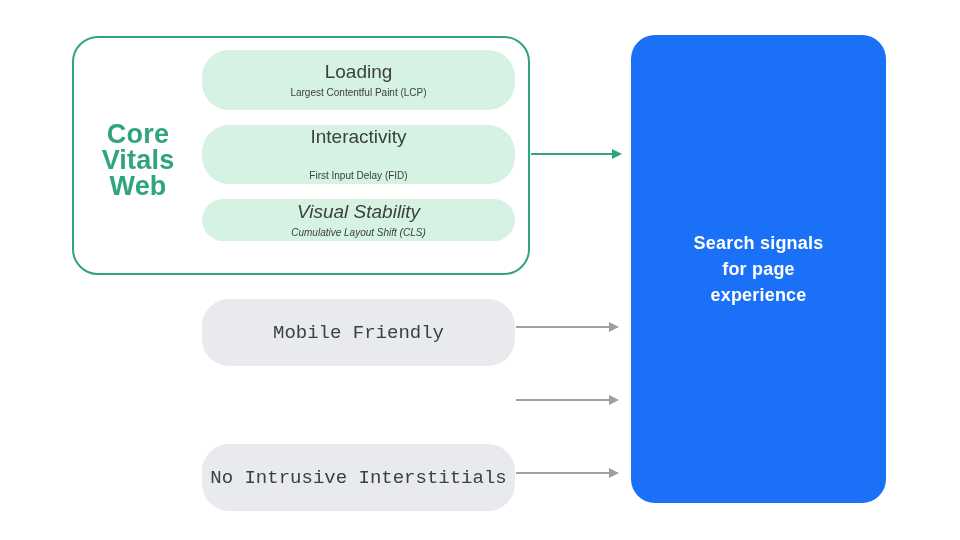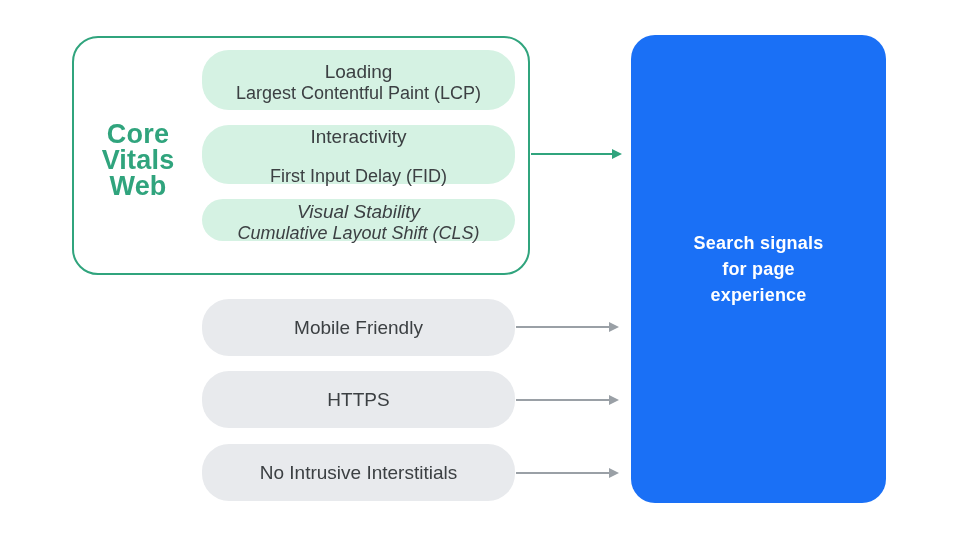--- a/index.html
+++ b/index.html
@@ -41,28 +41,28 @@
   
   .pill{
     position:absolute;
     left:202px;width:313px;
     border-radius:27px;
     display:flex;flex-direction:column;
     align-items:center;justify-content:center;
     text-align:center;
   }
   .pill.mint{background:var(--mint);}
-  .pill.gray{background:var(--gray_fill);height:57px;}
+  .pill.gray{background:var(--gray_fill);height:67px;font-family:Liberation Mono, monospace;}
   .pill-title{
     color:var(--text_dark);
     font-size:19px;font-weight:500;line-height:23px;
   }
   .pill-sub{
     color:var(--text_dark);
-    font-size:18px;font-weight:400;line-height:16px;
+    font-size:10px;font-weight:400;line-height:16px;
     margin-top:2px;
   }
   .pill-label{
     color:var(--text_dark);
     font-size:19px;font-weight:500;
   }
   
   .arrow{position:absolute;height:2px;}
   .arrow::after{
     content:"";
@@ -113,23 +113,20 @@
     <div class="pill-sub">First Input Delay (FID)</div>
   </div>
   <div class="pill mint" style="top:199px;height:42px;font-style:italic;">
     <div class="pill-title">Visual Stability</div>
     <div class="pill-sub">Cumulative Layout Shift (CLS)</div>
   </div>
 
   <div class="pill gray" style="top:299px;">
     <div class="pill-label">Mobile Friendly</div>
   </div>
-  <div class="pill gray" style="top:371px;">
-    <div class="pill-label">HTTPS</div>
-  </div>
   <div class="pill gray" style="top:444px;">
     <div class="pill-label">No Intrusive Interstitials</div>
   </div>
 
   <div class="arrow green" style="left:531px;top:153px;width:81px;"></div>
   <div class="arrow gray" style="left:516px;top:326px;width:93px;"></div>
   <div class="arrow gray" style="left:516px;top:399px;width:93px;"></div>
   <div class="arrow gray" style="left:516px;top:472px;width:93px;"></div>
 
   <div class="result-box">

